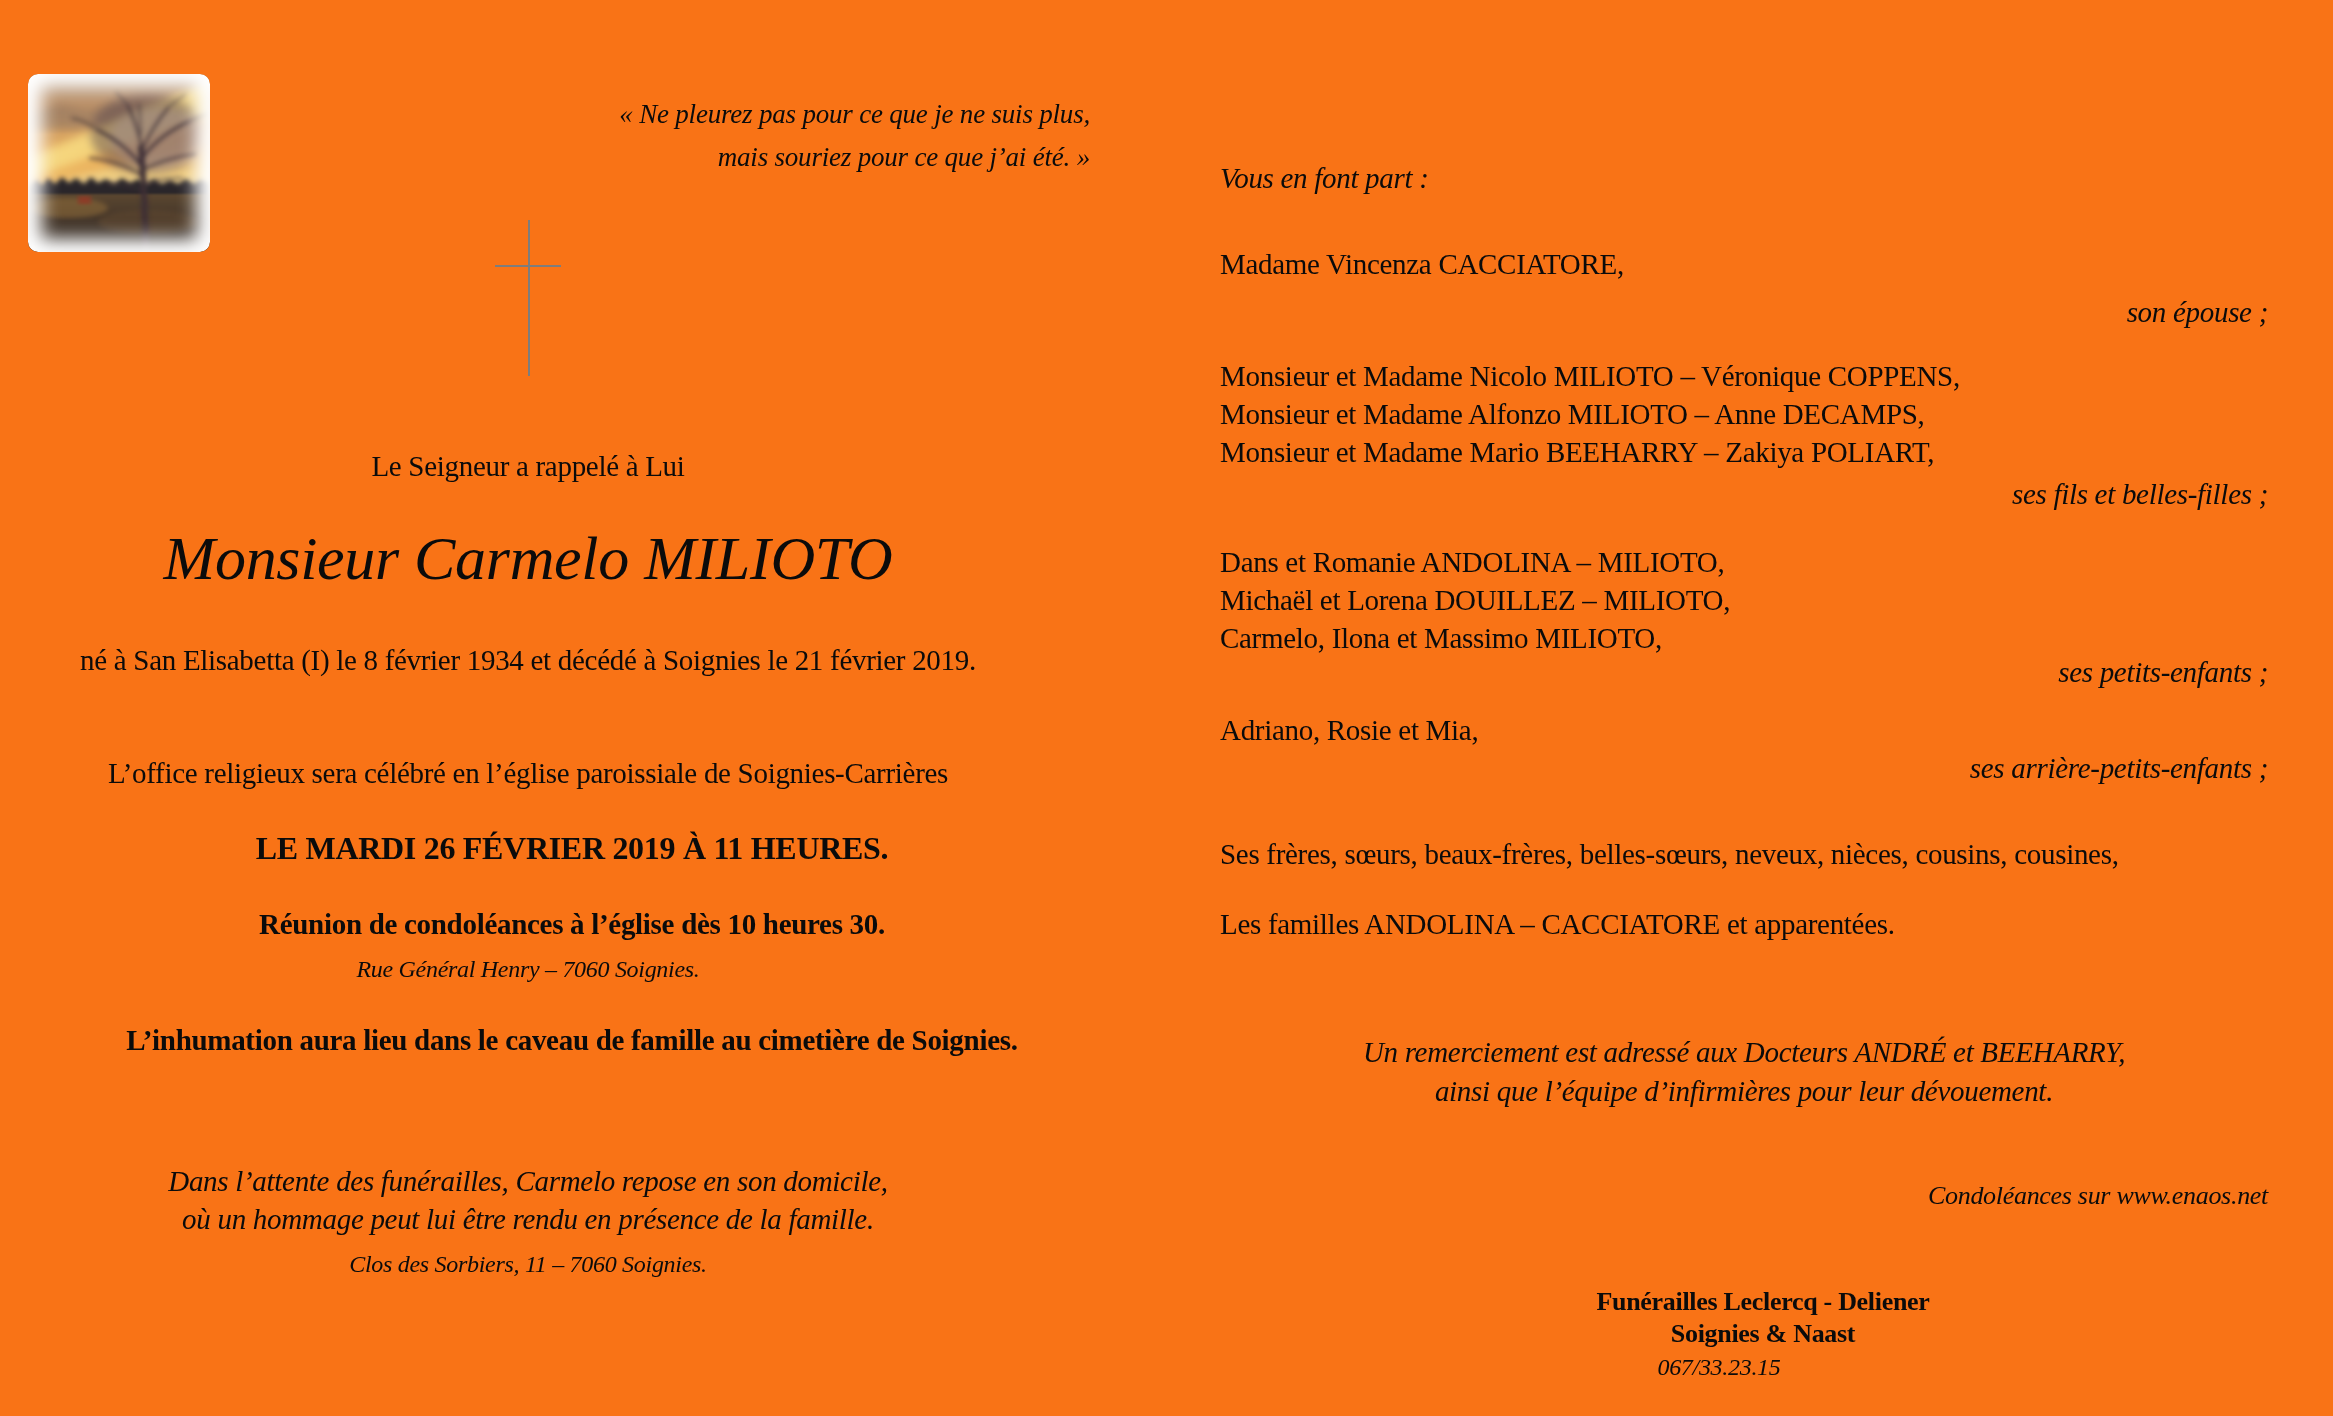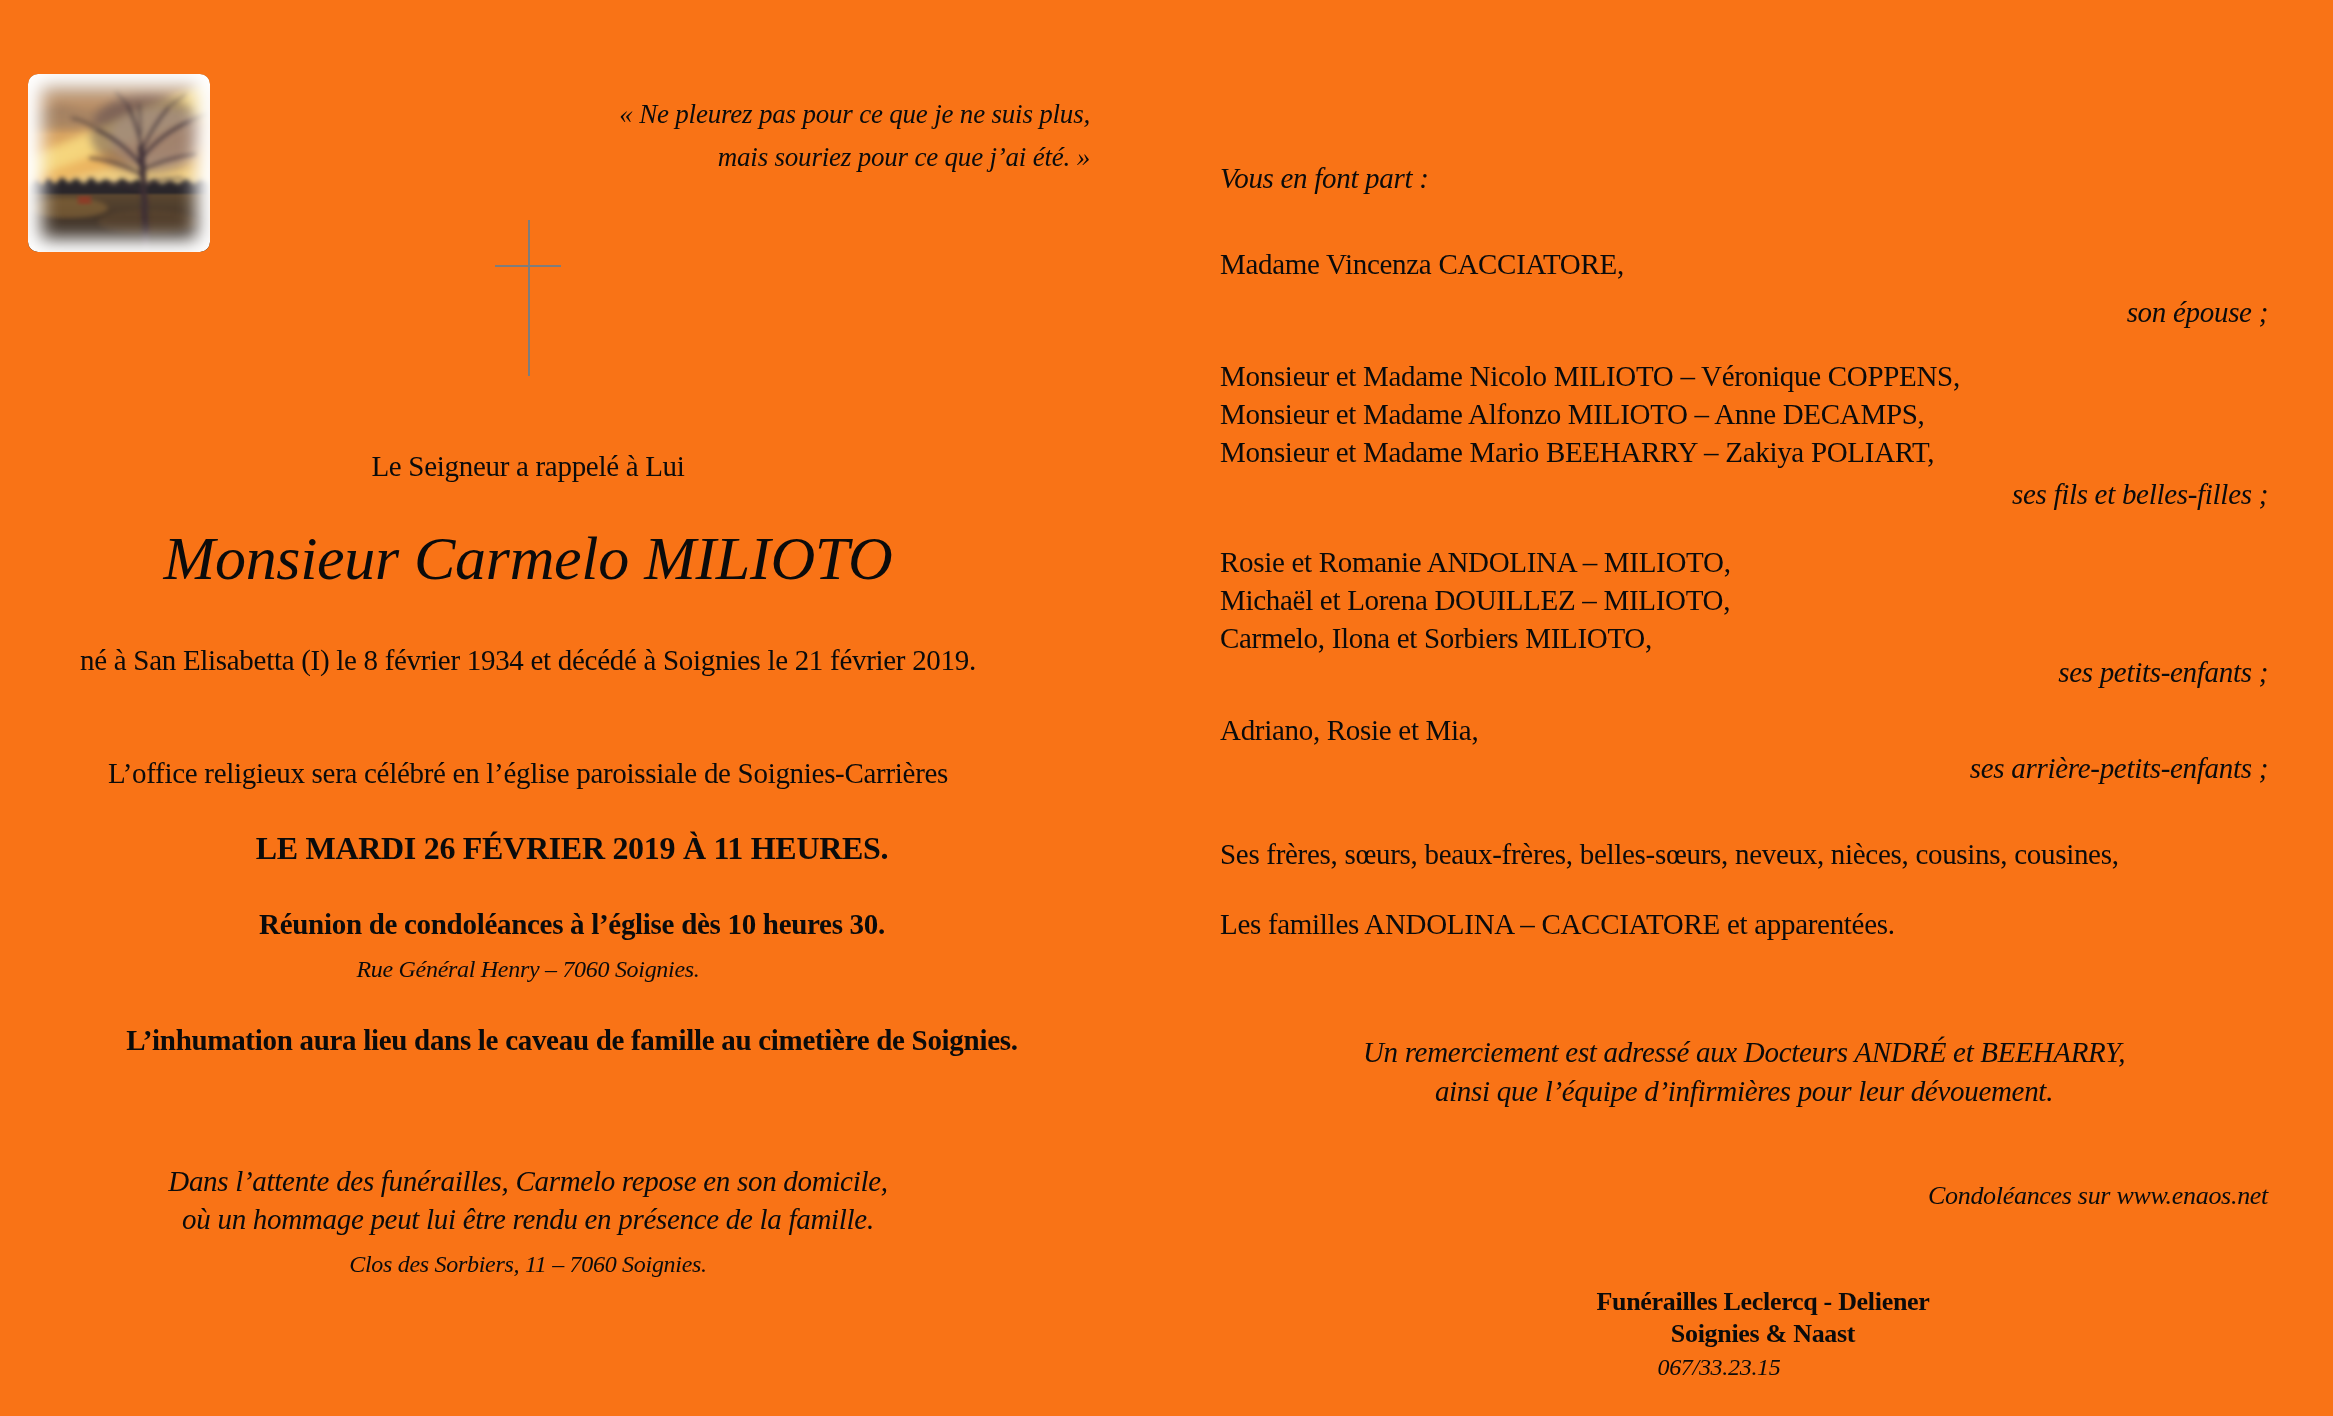--- a/index.html
+++ b/index.html
@@ -161,23 +161,23 @@
   <div class="line rc fs-body it" style="top:160px;">Vous en font part :</div>
 
   <div class="line rc fs-body" style="top:246px;">Madame Vincenza CACCIATORE,</div>
   <div class="line rc-r fs-body it" style="top:294px;">son épouse ;</div>
 
   <div class="line rc fs-body" style="top:358px;">Monsieur et Madame Nicolo MILIOTO – Véronique COPPENS,</div>
   <div class="line rc fs-body" style="top:396px;">Monsieur et Madame Alfonzo MILIOTO – Anne DECAMPS,</div>
   <div class="line rc fs-body" style="top:434px;">Monsieur et Madame Mario BEEHARRY – Zakiya POLIART,</div>
   <div class="line rc-r fs-body it" style="top:476px;">ses fils et belles-filles ;</div>
 
-  <div class="line rc fs-body" style="top:544px;">Rosie et Romanie ANDOLINA – MILIOTO,</div>
+  <div class="line rc fs-body" style="top:544px;">Dans et Romanie ANDOLINA – MILIOTO,</div>
   <div class="line rc fs-body" style="top:582px;">Michaël et Lorena DOUILLEZ – MILIOTO,</div>
-  <div class="line rc fs-body" style="top:620px;">Carmelo, Ilona et Sorbiers MILIOTO,</div>
+  <div class="line rc fs-body" style="top:620px;">Carmelo, Ilona et Massimo MILIOTO,</div>
   <div class="line rc-r fs-body it" style="top:654px;">ses petits-enfants ;</div>
 
   <div class="line rc fs-body" style="top:712px;">Adriano, Rosie et Mia,</div>
   <div class="line rc-r fs-body it" style="top:750px;">ses arrière-petits-enfants ;</div>
 
   <div class="line rc fs-body" style="top:836px;">Ses frères, sœurs, beaux-frères, belles-sœurs, neveux, nièces, cousins, cousines,</div>
   <div class="line rc fs-body" style="top:906px;">Les familles ANDOLINA – CACCIATORE et apparentées.</div>
 
   <div class="line rc-c fs-body it" style="top:1034px;">Un remerciement est adressé aux Docteurs ANDRÉ et BEEHARRY,</div>
   <div class="line rc-c fs-body it" style="top:1073px;">ainsi que l’équipe d’infirmières pour leur dévouement.</div>

